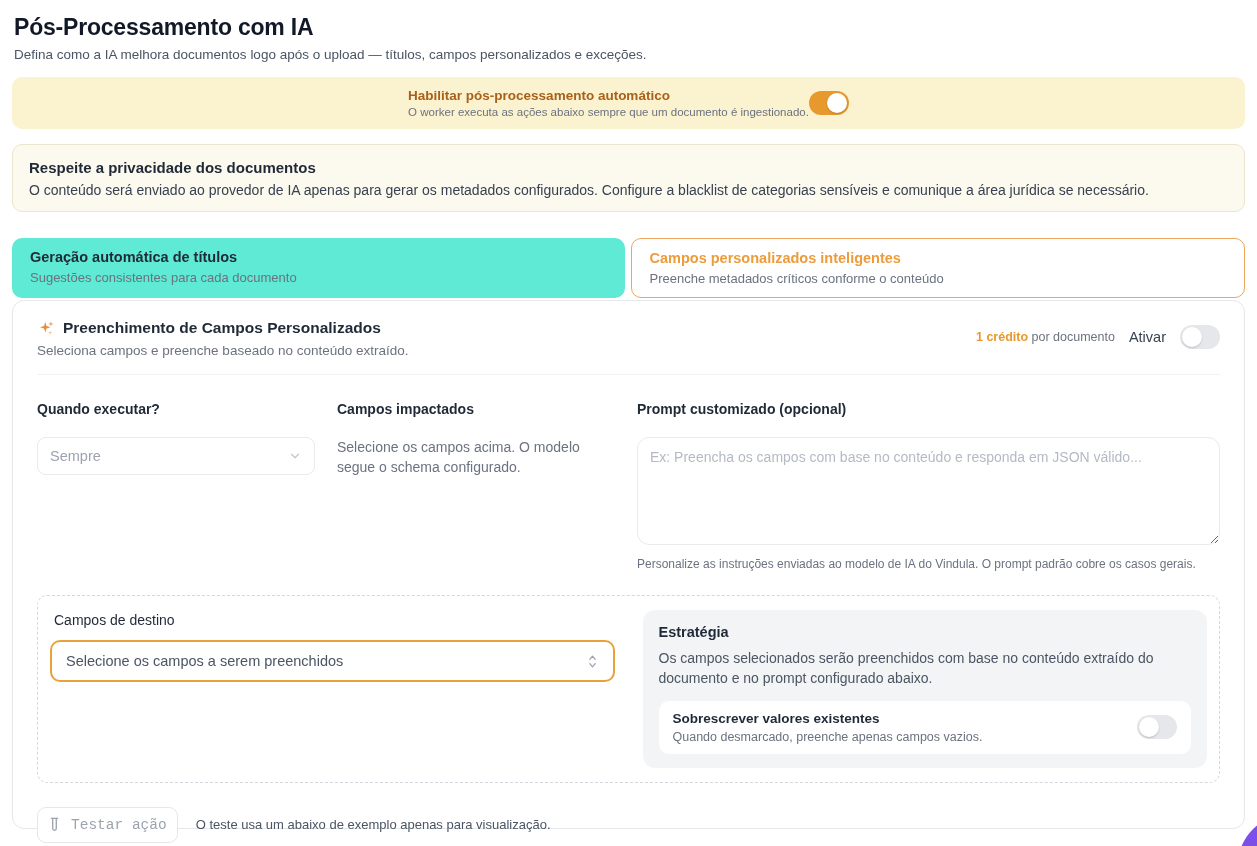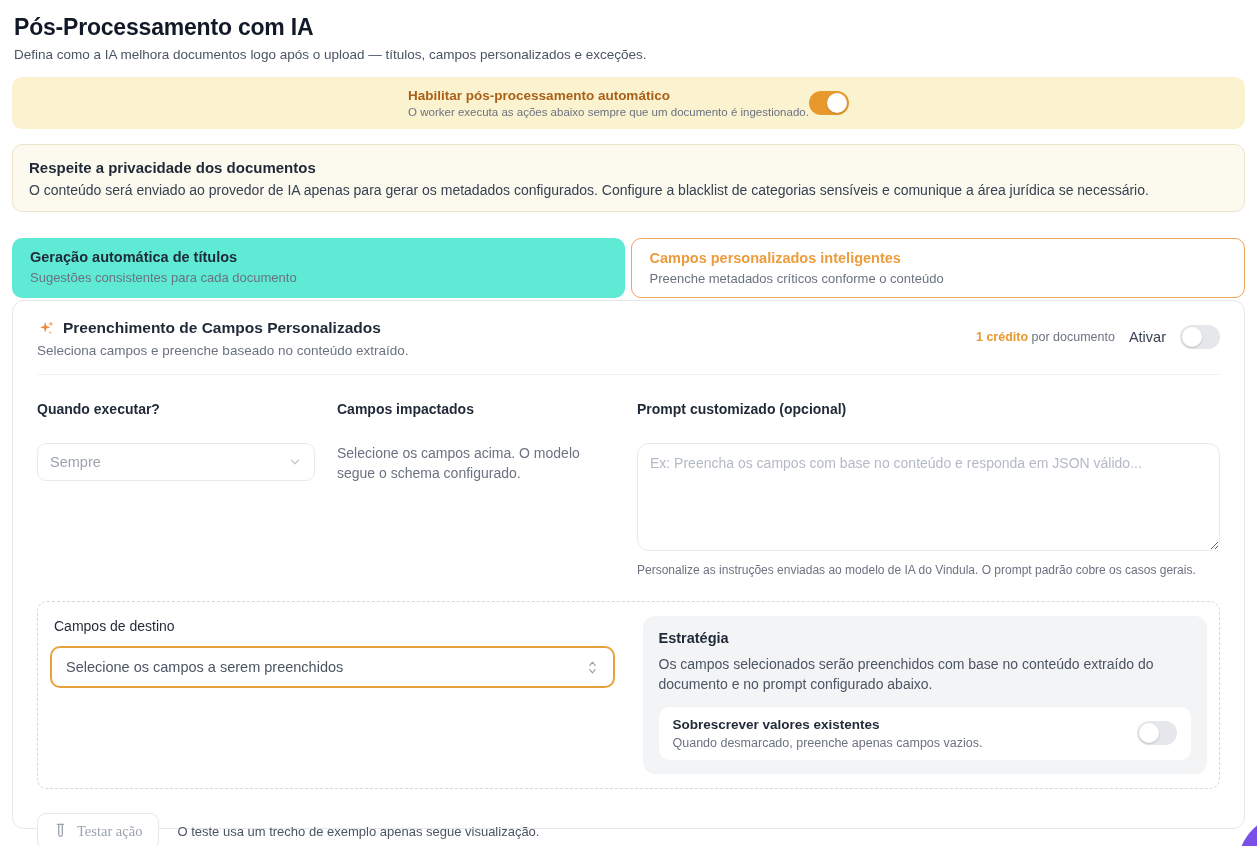--- a/index.html
+++ b/index.html
@@ -46,42 +46,42 @@
   .card-head { display:flex; justify-content:space-between; align-items:flex-start; padding:18px 0 16px 0; border-bottom:1px solid #f1f2f4; }
   .card-title-row { display:flex; align-items:center; gap:8px; font-size:15.5px; font-weight:700; color:#1f2937; }
   .card-sub { font-size:13.5px; color:#6b7280; margin-top:6px; }
   .card-head-right { display:flex; align-items:center; gap:14px; margin-top:6px; }
   .credit { font-size:12.5px; color:#6b7280; white-space:nowrap; }
   .credit b { color:#e8992e; font-weight:700; }
   .activate-label { font-size:14.5px; color:#374151; }
 
   
   .form-grid { display:grid; grid-template-columns:278px 278px 1fr; gap:22px; padding-top:26px; }
-  .field label { display:block; font-size:14px; font-weight:700; color:#1f2937; margin-bottom:26px; }
+  .field label { display:block; font-size:14px; font-weight:700; color:#1f2937; margin-bottom:20px; }
   .select { display:flex; align-items:center; justify-content:space-between; border:1px solid #e8eaee; border-radius:9px; padding:10px 12px; font-size:14.5px; cursor:pointer; background:#fff; }
   .select.disabled { color:#9ca3af; }
   .muted { font-size:14px; color:#6b7280; line-height:1.45; }
   textarea.prompt { width:100%; height:108px; resize:vertical; border:1px solid #e8eaee; border-radius:12px; padding:11px 12px; font-family:"Liberation Sans",sans-serif; font-size:14px; color:#374151; outline:none; }
   textarea.prompt::placeholder { color:#b4bac4; }
   .helper { font-size:12px; color:#6b7280; margin-top:8px; }
 
   
   .dest-zone { margin-top:24px; border:1px dashed #d4d7dd; border-radius:10px; padding:14px 12px; display:grid; grid-template-columns:1fr 1fr; gap:28px; min-height:168px; }
   .dest-label { font-size:14px; color:#1f2937; margin:2px 0 12px 4px; }
   .select.accent { border:2px solid #e9a23b; border-radius:10px; padding:11px 14px; color:#4b5563; }
   .strategy { background:#f3f4f6; border-radius:12px; padding:14px 16px; }
   .strategy-title { font-size:14.5px; font-weight:700; color:#1f2937; }
   .strategy-desc { font-size:14px; color:#4b5563; line-height:1.45; margin-top:8px; }
   .overwrite-card { background:#fff; border-radius:10px; padding:10px 14px; margin-top:12px; display:flex; align-items:center; justify-content:space-between; gap:12px; }
   .overwrite-title { font-size:13.5px; font-weight:700; color:#1f2937; }
   .overwrite-desc { font-size:12.5px; color:#6b7280; margin-top:4px; }
 
   
   .card-footer { display:flex; align-items:center; gap:18px; margin-top:24px; }
-  .test-btn { display:flex; align-items:center; gap:10px; border:1px solid #e5e7eb; border-radius:9px; background:#fff; padding:9px 16px; font-size:14.5px; color:#9ca3af; font-family:Liberation Serif, serif; cursor:pointer; }
+  .test-btn { display:flex; align-items:center; gap:10px; border:1px solid #e5e7eb; border-radius:9px; background:#fff; padding:9px 10px; font-size:14.5px; color:#9ca3af; font-family:Liberation Mono, monospace; cursor:pointer; }
   .test-note { font-size:13px; color:#4b5563; }
 
   .fab { position:absolute; width:110px; height:110px; border-radius:50%; background:#7b4fe8; left:1237px; top:813px; cursor:pointer; }
   .icon { display:inline-flex; flex:0 0 auto; }
 </style>
 </head>
 <body>
 
 <div class="page">
 
@@ -195,19 +195,19 @@
     <div class="card-footer">
       <button class="test-btn">
         <span class="icon">
           <svg width="13" height="16" viewBox="0 0 14 18" fill="none" stroke="#9ca3af" stroke-width="1.5" stroke-linecap="round">
             <path d="M3.5 1.5h7"></path>
             <path d="M5 1.5v11.5a2 2 0 0 0 4 0V1.5"></path>
           </svg>
         </span>
         <span>Testar ação</span>
       </button>
-      <span class="test-note">O teste usa um trecho de exemplo apenas segue visualização.</span>
+      <span class="test-note">O teste usa um abaixo de exemplo apenas para visualização.</span>
     </div>
 
   </section>
 
   <div class="fab"></div>
 </div>
 
 </body></html>

